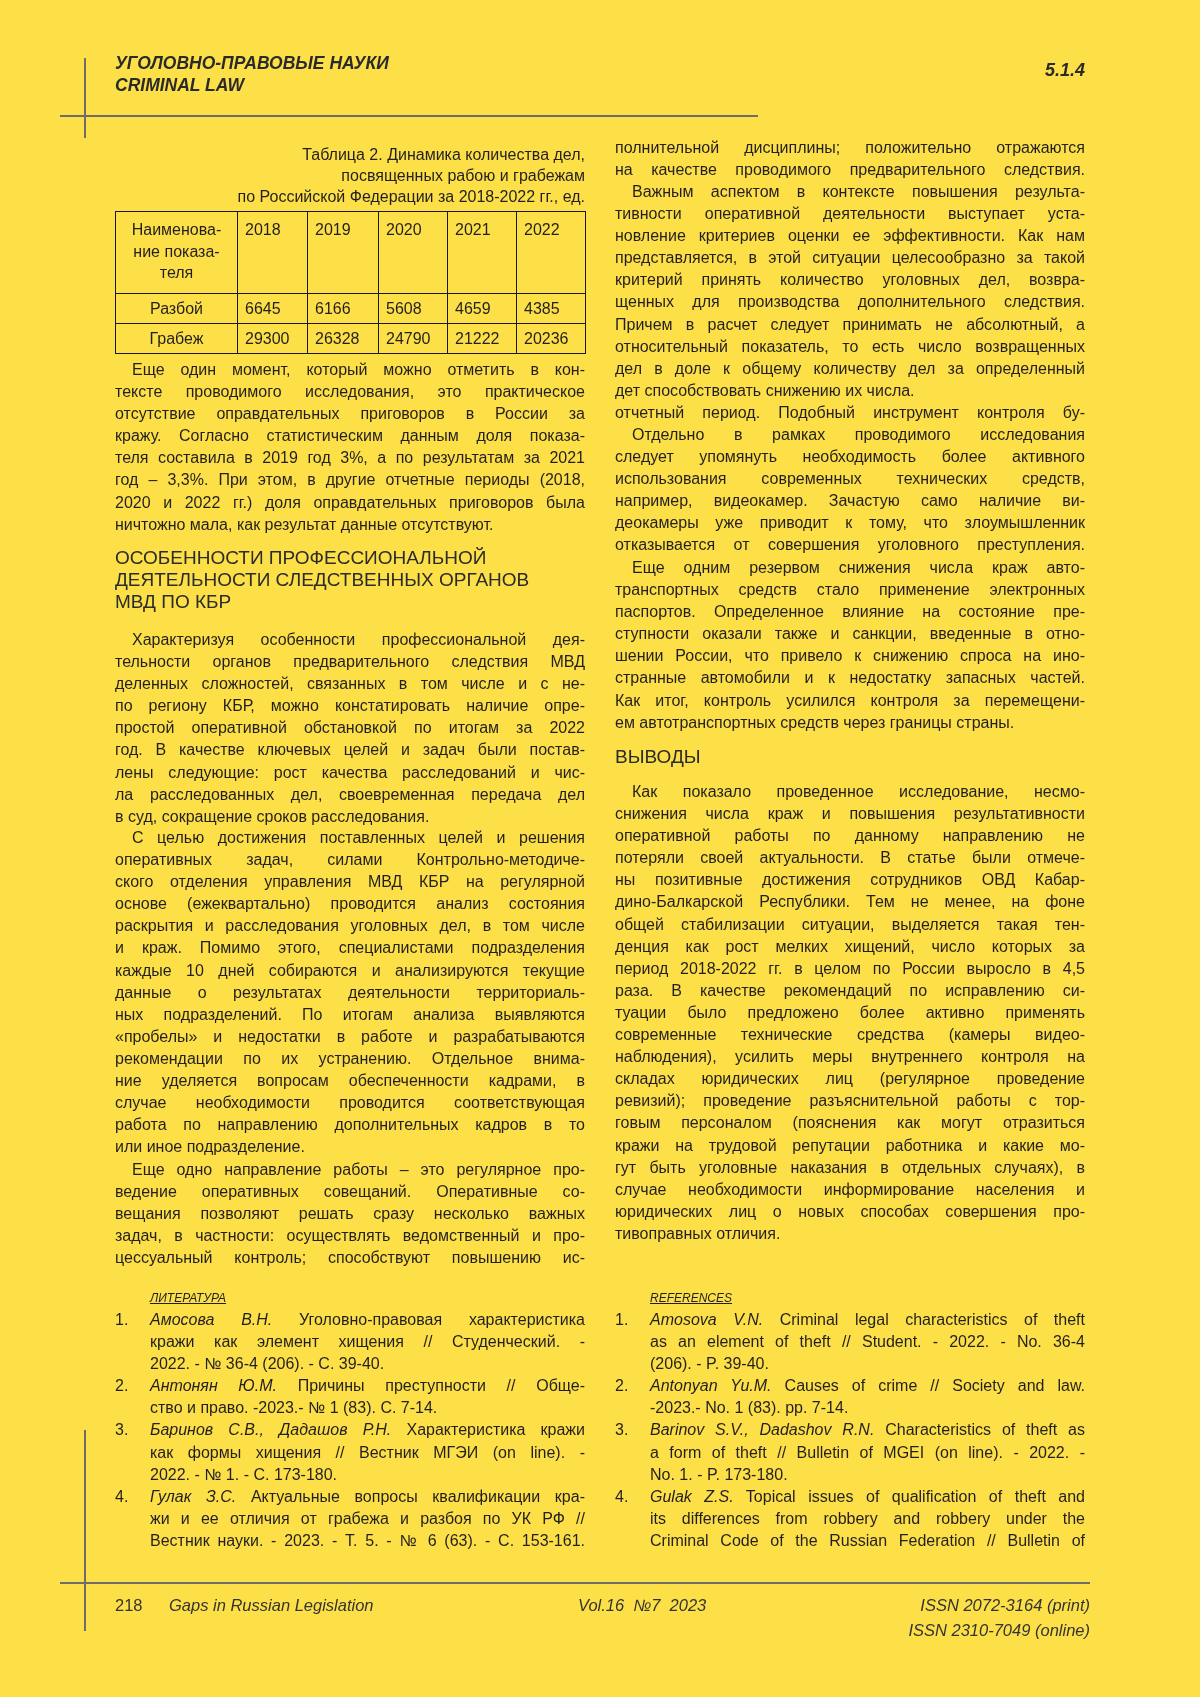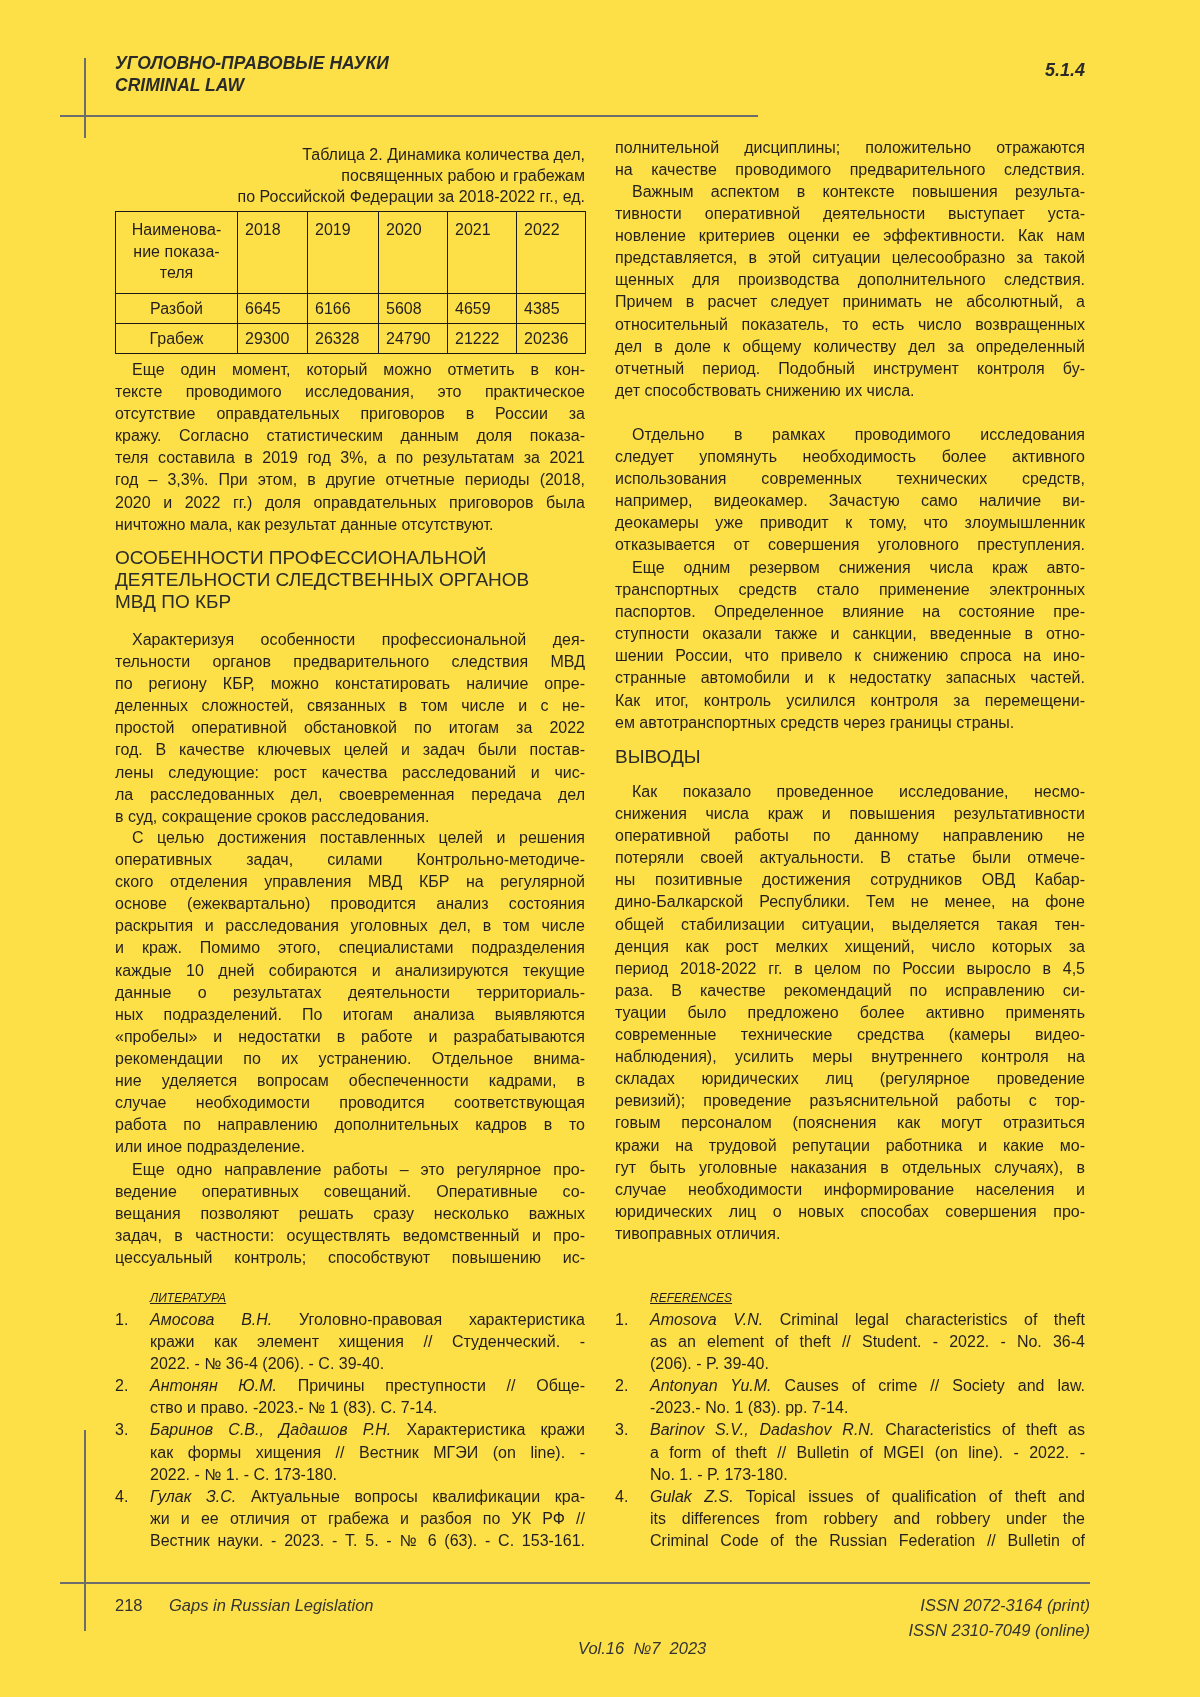--- a/index.html
+++ b/index.html
@@ -113,22 +113,22 @@
 
   <div class="blk left hd" style="top:547px;">
     <div class="ln">ОСОБЕННОСТИ ПРОФЕССИОНАЛЬНОЙ</div>
     <div class="ln">ДЕЯТЕЛЬНОСТИ СЛЕДСТВЕННЫХ ОРГАНОВ</div>
     <div class="ln">МВД ПО КБР</div>
   </div>
 
   <div class="blk left" style="top:629px;">
     <div class="ln just ind">Характеризуя особенности профессиональной дея-</div>
     <div class="ln just">тельности органов предварительного следствия МВД</div>
+    <div class="ln just">деленных сложностей, связанных в том числе и с не-</div>
     <div class="ln just">по региону КБР, можно констатировать наличие опре-</div>
-    <div class="ln just">деленных сложностей, связанных в том числе и с не-</div>
     <div class="ln just">простой оперативной обстановкой по итогам за 2022</div>
     <div class="ln just">год. В качестве ключевых целей и задач были постав-</div>
     <div class="ln just">лены следующие: рост качества расследований и чис-</div>
     <div class="ln just">ла расследованных дел, своевременная передача дел</div>
     <div class="ln">в суд, сокращение сроков расследования.</div>
   </div>
 
   <div class="blk left" style="top:827px;">
     <div class="ln just ind">С целью достижения поставленных целей и решения</div>
     <div class="ln just">оперативных задач, силами Контрольно-методиче-</div>
@@ -185,26 +185,27 @@
   <div class="blk right" style="top:137px;">
     <div class="ln just">полнительной дисциплины; положительно отражаются</div>
     <div class="ln just">на качестве проводимого предварительного следствия.</div>
   </div>
 
   <div class="blk right" style="top:181px;">
     <div class="ln just ind">Важным аспектом в контексте повышения результа-</div>
     <div class="ln just">тивности оперативной деятельности выступает уста-</div>
     <div class="ln just">новление критериев оценки ее эффективности. Как нам</div>
     <div class="ln just">представляется, в этой ситуации целесообразно за такой</div>
+    <div class="ln just">критерий принять количество уголовных дел, возвра-</div>
     <div class="ln just">щенных для производства дополнительного следствия.</div>
     <div class="ln just">Причем в расчет следует принимать не абсолютный, а</div>
     <div class="ln just">относительный показатель, то есть число возвращенных</div>
     <div class="ln just">дел в доле к общему количеству дел за определенный</div>
+    <div class="ln">дет способствовать снижению их числа.</div>
     <div class="ln just">отчетный период. Подобный инструмент контроля бу-</div>
-    <div class="ln">дет способствовать снижению их числа.</div>
   </div>
 
   <div class="blk right" style="top:424px;">
     <div class="ln just ind">Отдельно в рамках проводимого исследования</div>
     <div class="ln just">следует упомянуть необходимость более активного</div>
     <div class="ln just">использования современных технических средств,</div>
     <div class="ln just">например, видеокамер. Зачастую само наличие ви-</div>
     <div class="ln just">деокамеры уже приводит к тому, что злоумышленник</div>
     <div class="ln just">отказывается от совершения уголовного преступления.</div>
   </div>
@@ -272,17 +273,17 @@
       <div class="ln just"><span class="ital">Gulak Z.S.</span> <span>Topical issues of qualification of theft and</span></div>
       <div class="ln just">its differences from robbery and robbery under the</div>
       <div class="ln just">Criminal Code of the Russian Federation // Bulletin of</div>
     </div>
   </div>
 
   <div class="rule" style="left:84px;top:1430px;width:2px;height:201px;"></div>
   <div class="rule" style="left:60px;top:1582px;width:1030px;height:2px;"></div>
   <div class="ftr" style="left:115px;top:1594px;">218</div>
   <div class="ftr it" style="left:169px;top:1594px;">Gaps in Russian Legislation</div>
-  <div class="ftr it" style="left:578px;top:1594px;white-space:pre;margin-top:43px;">Vol.16  №7  2023</div>
+  <div class="ftr it" style="left:578px;top:1594px;white-space:pre;">Vol.16  №7  2023</div>
   <div class="ftr it" style="right:110px;top:1594px;">ISSN 2072-3164 (print)</div>
   <div class="ftr it" style="right:110px;top:1619px;">ISSN 2310-7049 (online)</div>
 
 </div>
 
 </body></html>

